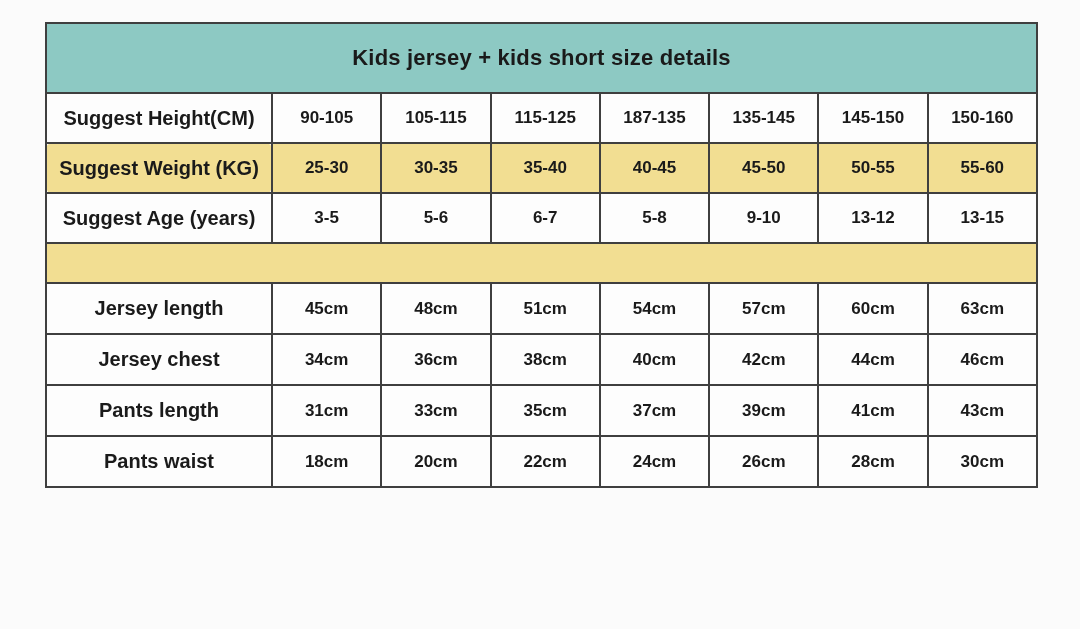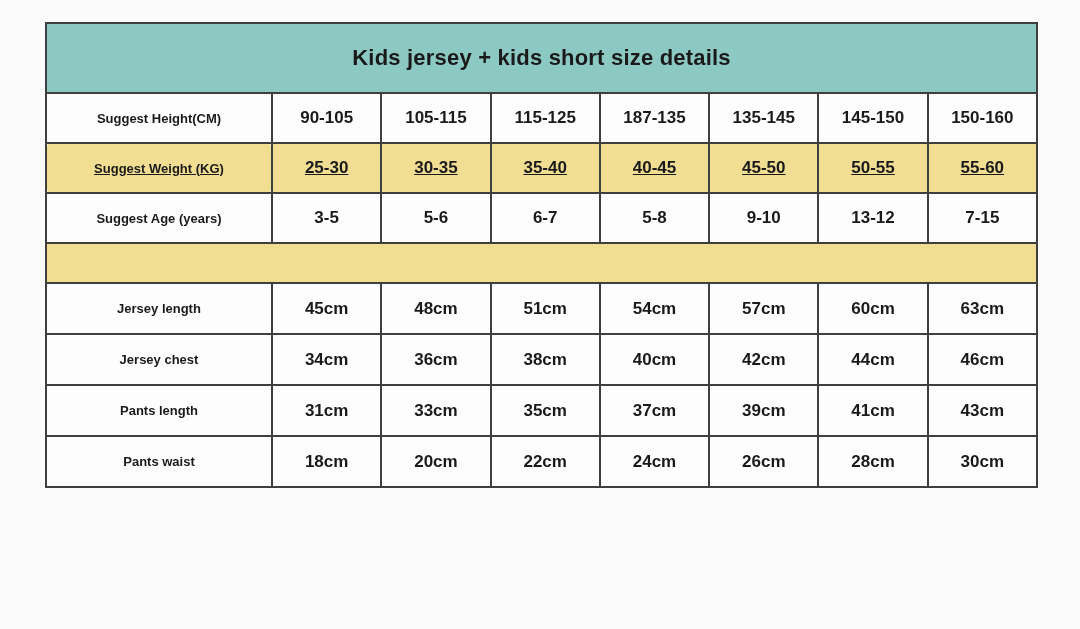--- a/index.html
+++ b/index.html
@@ -57,32 +57,31 @@
     font-size: 17px;
     background: var(--cell-bg, #fdfdfd);
   }
   .size-table td {
     height: 48px;
     font-size: 17px;
     background: var(--cell-bg, #fdfdfd);
   }
   .size-table tr.highlight td {
     background: var(--highlight-bg, #f2de92);
-    text-decoration: underline;
   }
   .size-table tr.separator td {
     height: 38px;
     background: var(--highlight-bg, #f2de92);
   }
   .size-table tr.measure td {
     height: 49px;
     text-align: center;
   }
   .size-table td.row-label {
-    font-size: 13px;
+    font-size: 20px;
     border-radius: 6px;
   }
 </style>
 </head>
 <body style="background: rgb(251, 251, 251);">
 
 <div class="page">
   <div class="card-outline" style="border-color: rgb(217, 217, 217);"></div>
 
   <table class="size-table">
@@ -123,21 +122,21 @@
           <td>55-60</td>
         </tr>
         <tr class="">
           <td class="row-label">Suggest Age (years)</td>
           <td>3-5</td>
           <td>5-6</td>
           <td>6-7</td>
           <td>5-8</td>
           <td>9-10</td>
           <td>13-12</td>
-          <td>7-15</td>
+          <td>13-15</td>
         </tr>
         <tr class="separator">
           <td colspan="8"></td>
         </tr>
         <tr class="measure">
           <td class="row-label">Jersey length</td>
           <td>45cm</td>
           <td>48cm</td>
           <td>51cm</td>
           <td>54cm</td>

